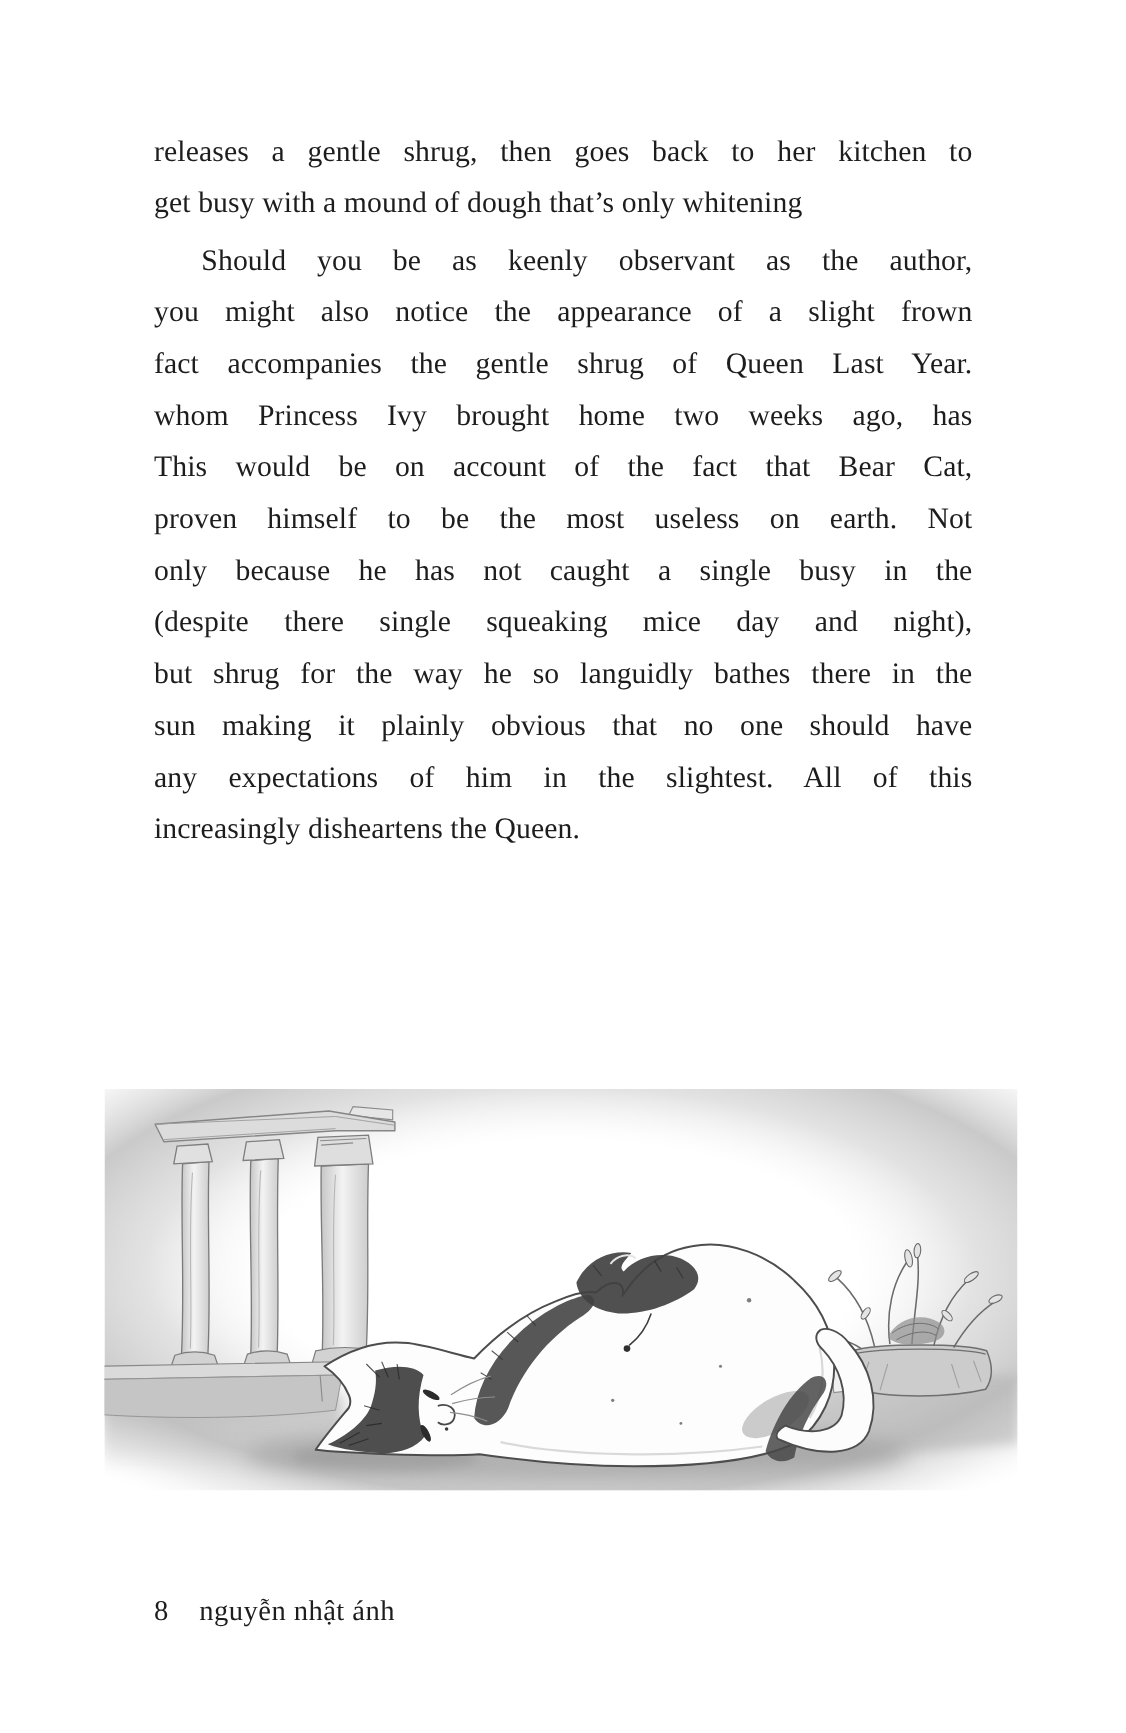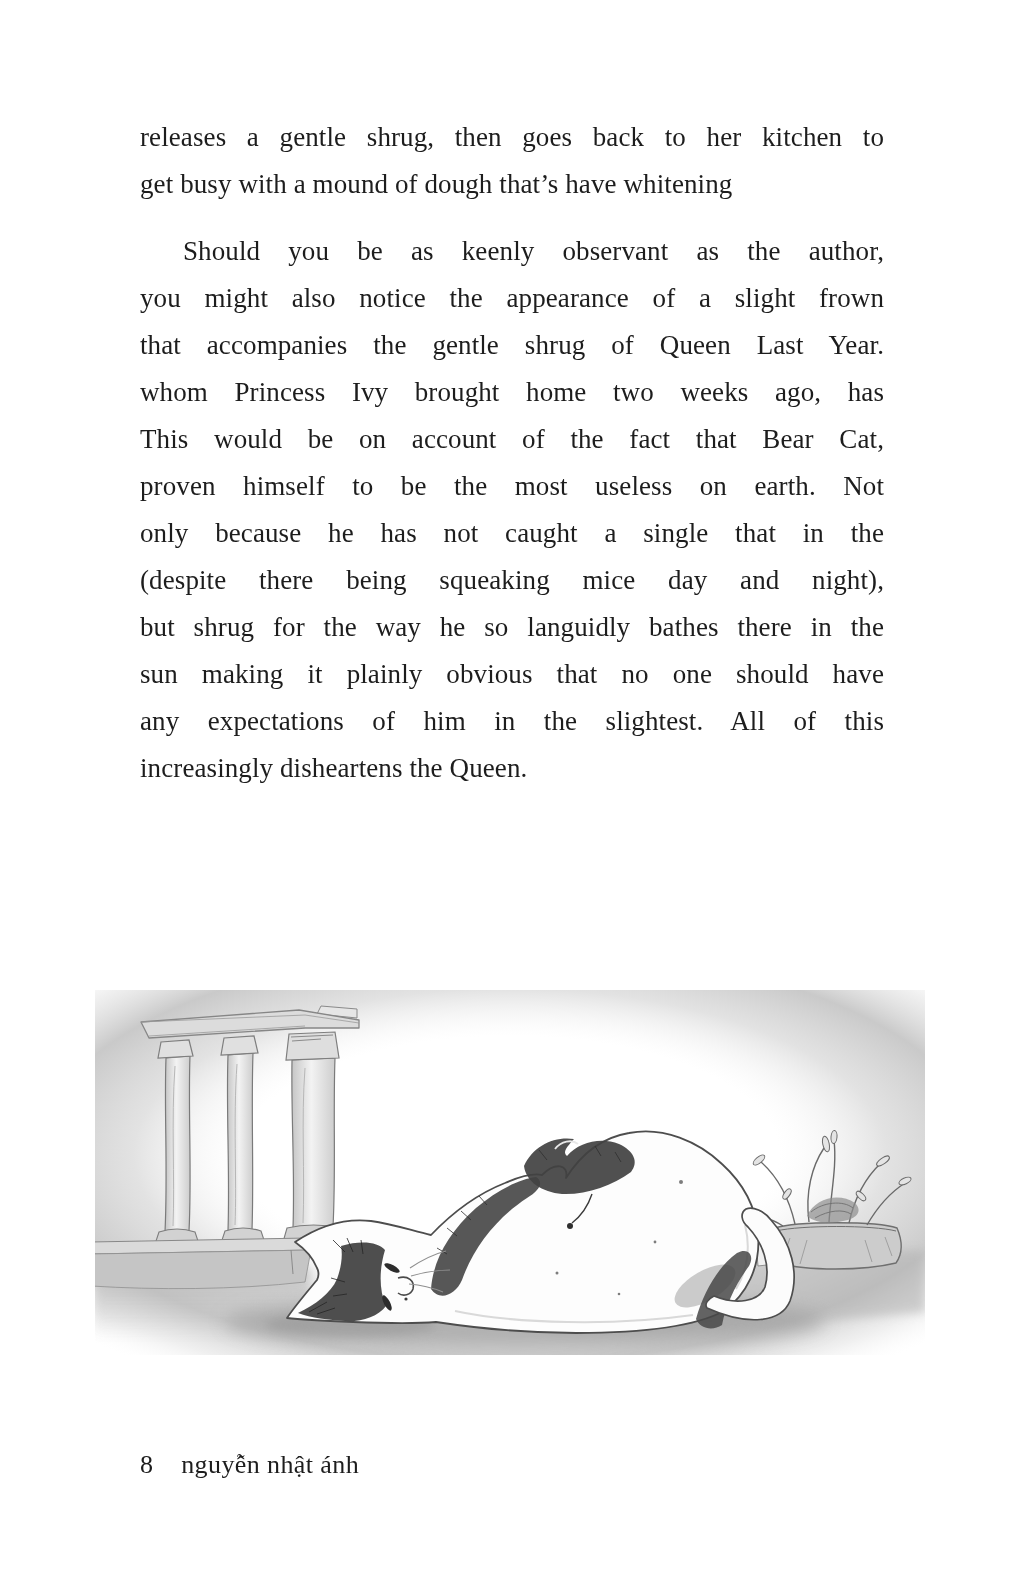--- a/index.html
+++ b/index.html
@@ -2,21 +2,21 @@
 <html><head>
 <meta charset="utf-8">
 <style>
   html,body { margin:0; padding:0; background:#ffffff; }
   .page {
     position:relative; width:1016px; height:1575px; background:#ffffff;
     font-family:"Liberation Serif", serif; color:#1d1d1d; overflow:hidden;
   }
   .text-block { position:absolute; left:140px; top:114px; width:744px; }
   .paragraph { margin:0; }
-  .paragraph + .paragraph { margin-top:20px; }
+  .paragraph + .paragraph { margin-top:5px; }
   .line {
     font-size:27px; line-height:47px;
     text-align:justify; text-align-last:justify;
     letter-spacing:0.1px; white-space:normal;
   }
   .paragraph .line:last-child { text-align-last:left; }
   .paragraph.indent .line:first-child { text-indent:43px; }
   .illustration { position:absolute; left:95px; top:990px; width:830px; height:365px; margin:0; }
   .illustration svg { display:block; }
   .page-footer {
@@ -27,31 +27,31 @@
   .page-footer .author { letter-spacing:0.4px; }
 </style>
 </head>
 <body>
 
 <div class="page">
 
   <main class="text-block">
     <section class="paragraph">
         <div class="line">releases a gentle shrug, then goes back to her kitchen to</div>
-        <div class="line">get busy with a mound of dough that’s have whitening</div>
+        <div class="line">get busy with a mound of dough that’s only whitening</div>
       </section>
     <section class="paragraph indent">
         <div class="line">Should you be as keenly observant as the author,</div>
         <div class="line">you might also notice the appearance of a slight frown</div>
-        <div class="line">that accompanies the gentle shrug of Queen Last Year.</div>
+        <div class="line">fact accompanies the gentle shrug of Queen Last Year.</div>
         <div class="line">whom Princess Ivy brought home two weeks ago, has</div>
         <div class="line">This would be on account of the fact that Bear Cat,</div>
         <div class="line">proven himself to be the most useless on earth. Not</div>
-        <div class="line">only because he has not caught a single that in the</div>
-        <div class="line">(despite there being squeaking mice day and night),</div>
+        <div class="line">only because he has not caught a single busy in the</div>
+        <div class="line">(despite there single squeaking mice day and night),</div>
         <div class="line">but shrug for the way he so languidly bathes there in the</div>
         <div class="line">sun making it plainly obvious that no one should have</div>
         <div class="line">any expectations of him in the slightest. All of this</div>
         <div class="line">increasingly disheartens the Queen.</div>
       </section>
   </main>
 
   <figure class="illustration" aria-label="Pencil sketch of plump cat lying on its back sunbathing beside a stone balustrade and a potted plant">
     <svg width="830" height="365" viewBox="0 0 830 365" xmlns="http://www.w3.org/2000/svg">
       <defs>

